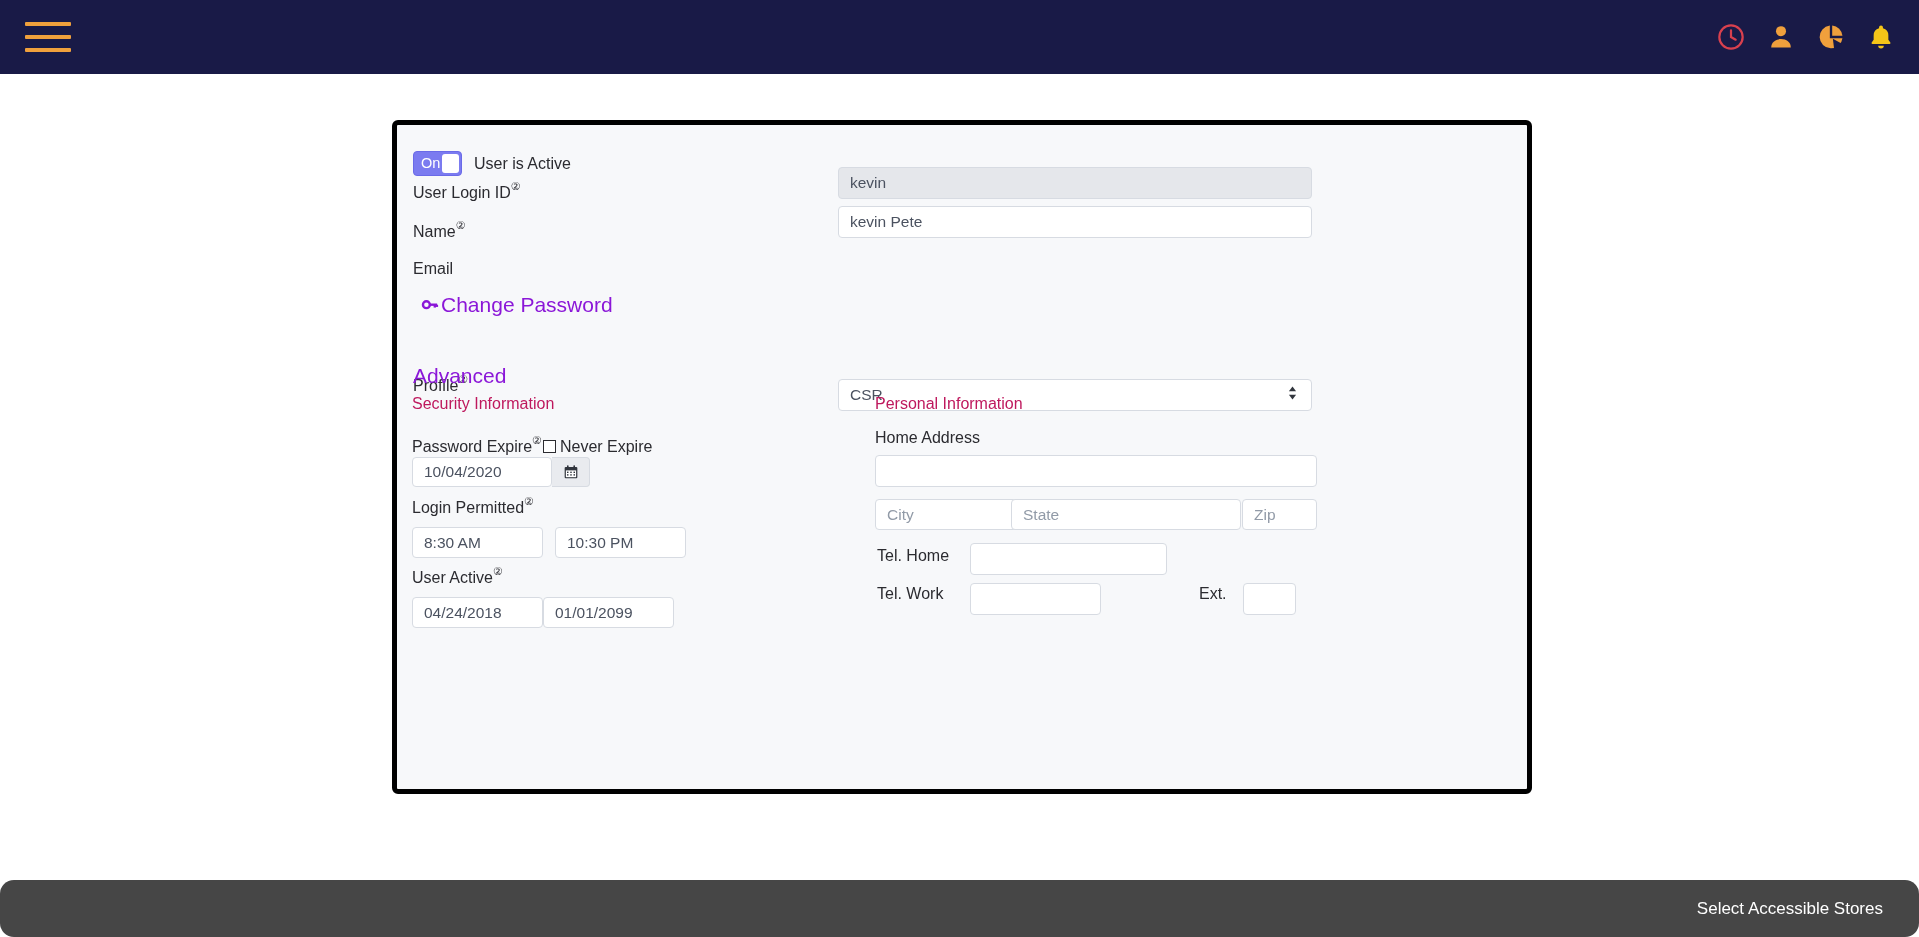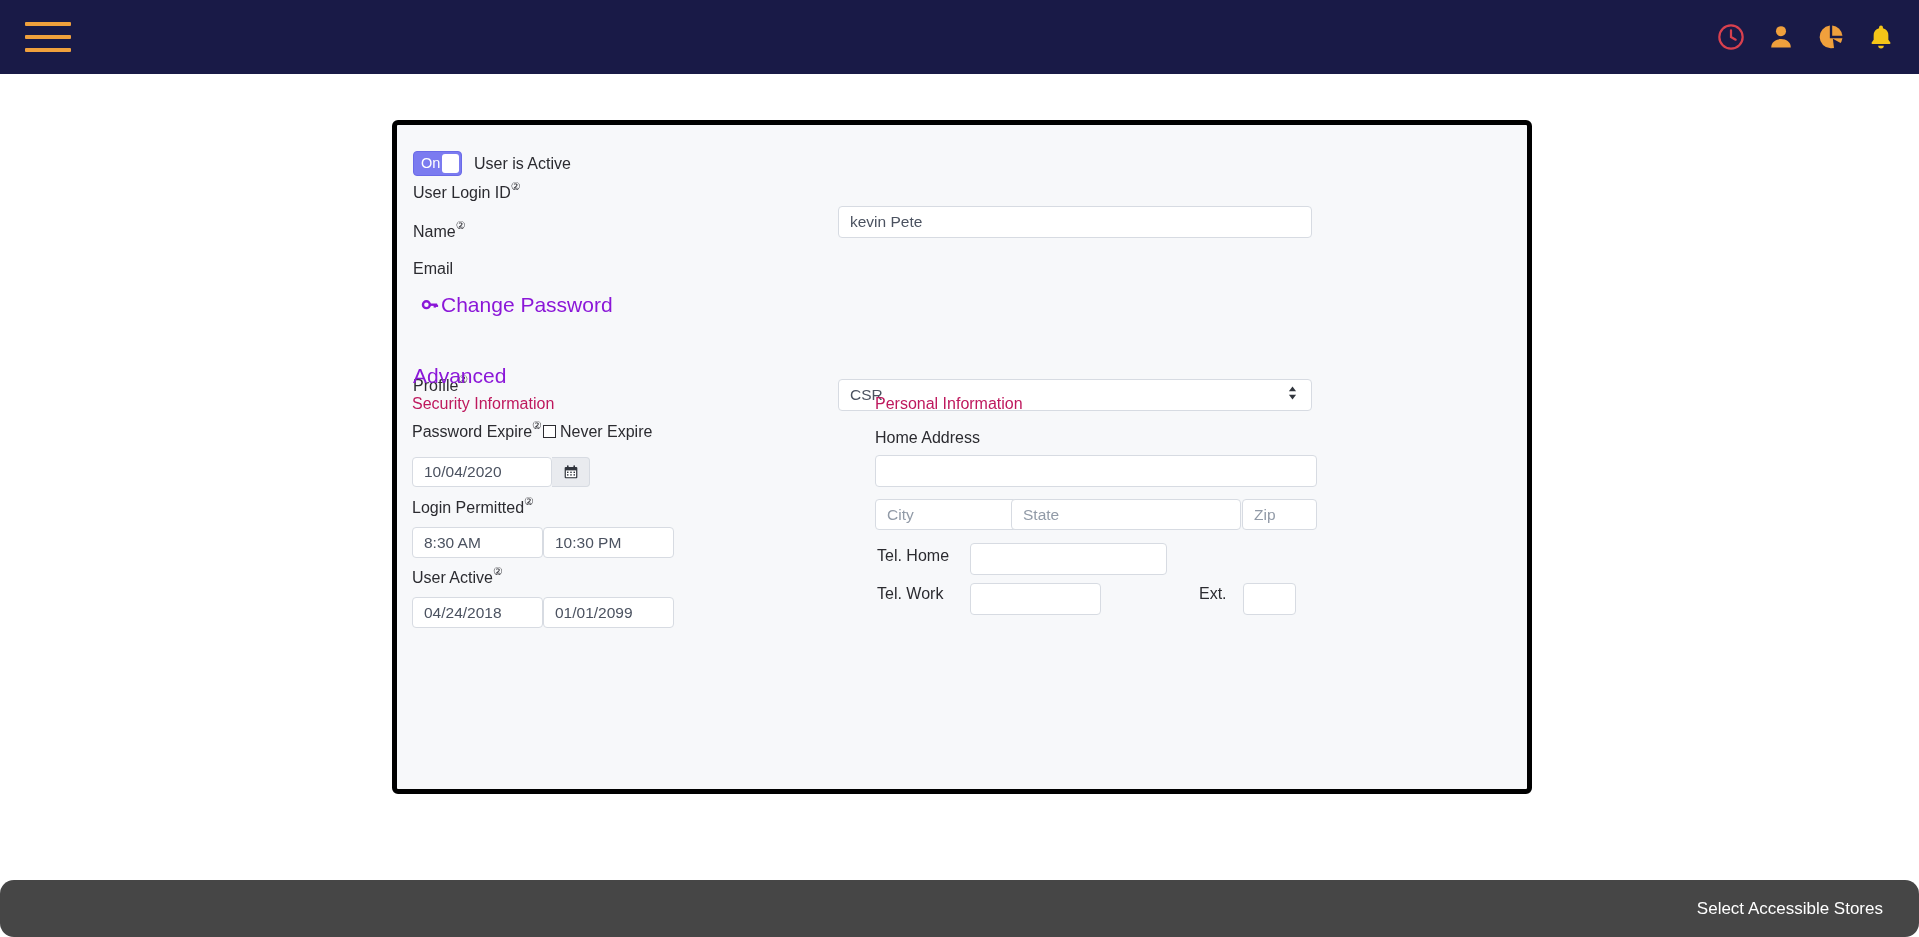--- a/index.html
+++ b/index.html
@@ -193,20 +193,21 @@
   <div class="lbl" style="left:16px; top:57px;">
     <span>User Login ID</span><span class="help">②</span>
   </div>
   <div class="lbl" style="left:16px; top:96px;">
     <span>Name</span><span class="help">②</span>
   </div>
   <div class="lbl" style="left:16px; top:135px;">
     <span>Email</span>
   </div>
 
+  <input class="inp disabled" disabled="" style="left: 441px; top: 42px; width: 474px; height: 32px;" value="kevin">
 
   <input class="inp" style="left: 441px; top: 81px; width: 474px; height: 32px;" value="kevin Pete">
 
 
   <div style="position:absolute; left:24px; top:168px; display:flex; align-items:center;">
     <span style="display:flex;align-items:center;margin-right:2px;">
       <svg width="18" height="18" viewBox="0 0 24 24">
         <circle cx="7.2" cy="11.6" r="4.6" fill="none" stroke="#8b17d8" stroke-width="3.2"></circle>
         <path d="M11.3 11.6 H21.5" stroke="#8b17d8" stroke-width="3.2" stroke-linecap="butt"></path>
         <path d="M18.4 11.6 V15.4" stroke="#8b17d8" stroke-width="3.2"></path>
@@ -226,21 +227,21 @@
         <path d="M5 1.4 L8.6 6.2 H1.4 Z" fill="#31353d"></path>
         <path d="M5 14.6 L8.6 9.8 H1.4 Z" fill="#31353d"></path>
       </svg>
     </span>
   </div>
 
   <span class="linkish" style="position:absolute; left:16px; top:239px; display:block; top:239px;">Advanced</span>
 
   <div class="section-title" style="left:15px; top:270px;">Security Information</div>
 
-  <div class="lbl" style="left:15px; top:296px;text-align:right;">
+  <div class="lbl" style="left:15px; top:311px;text-align:right;">
     <span>Password Expire</span><span class="help">②</span><span class="cbox"></span><span>Never Expire</span>
   </div>
 
   <input class="inp" style="left: 15px; top: 332px; width: 140px; height: 30px;" value="10/04/2020">
   <div class="calbtn" style="left:155px; top:332px; width:38px; height:30px;">
     <svg width="16" height="16" viewBox="0 0 24 24">
       <rect x="2.5" y="4.5" width="19" height="17" rx="1.6" fill="#31353d"></rect>
       <rect x="4.3" y="9.6" width="15.4" height="10.2" fill="#ffffff"></rect>
       <rect x="6" y="2" width="2.4" height="4.4" rx="1" fill="#31353d"></rect>
       <rect x="15.6" y="2" width="2.4" height="4.4" rx="1" fill="#31353d"></rect>
@@ -252,21 +253,21 @@
           <rect x="10.9" y="15.3" width="2.2" height="2.1"></rect>
           <rect x="15.8" y="15.3" width="2.2" height="2.1"></rect>
       </g>
     </svg>
   </div>
 
   <div class="lbl" style="left:15px; top:372px;">
     <span>Login Permitted</span><span class="help">②</span>
   </div>
   <input class="inp" style="left: 15px; top: 402px; width: 131px; height: 31px;" value="8:30 AM">
-  <input class="inp" style="left: 146px; top: 402px; width: 131px; height: 31px;" value="10:30 PM">
+  <input class="inp" style="left: 158px; top: 402px; width: 131px; height: 31px;" value="10:30 PM">
 
   <div class="lbl" style="left:15px; top:442px;">
     <span>User Active</span><span class="help">②</span>
   </div>
   <input class="inp" style="left: 15px; top: 472px; width: 131px; height: 31px;" value="04/24/2018">
   <input class="inp" style="left: 146px; top: 472px; width: 131px; height: 31px;" value="01/01/2099">
 
   <div class="section-title" style="left:478px; top:270px;">Personal Information</div>
 
   <div class="lbl" style="left:478px; top:304px;">Home Address</div>

